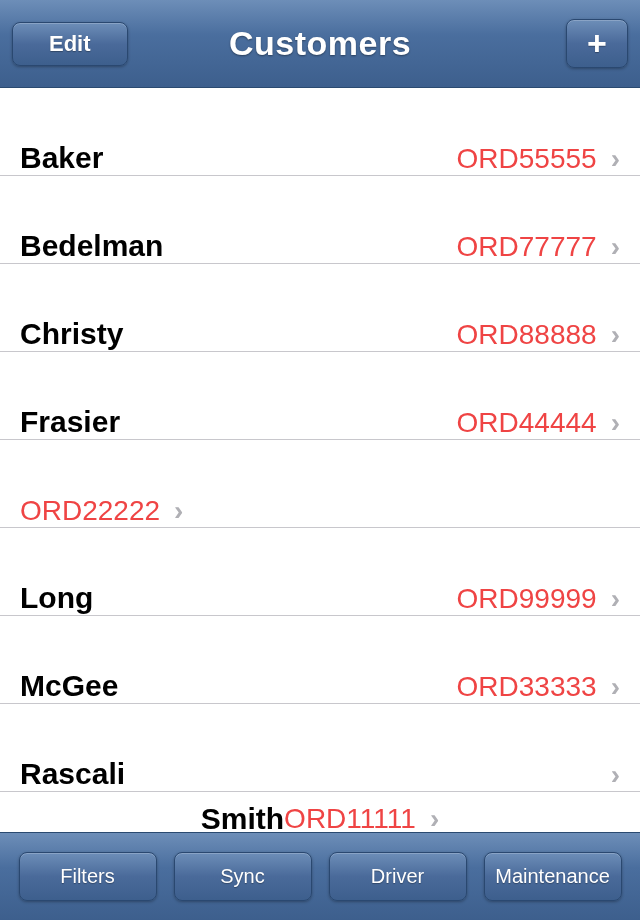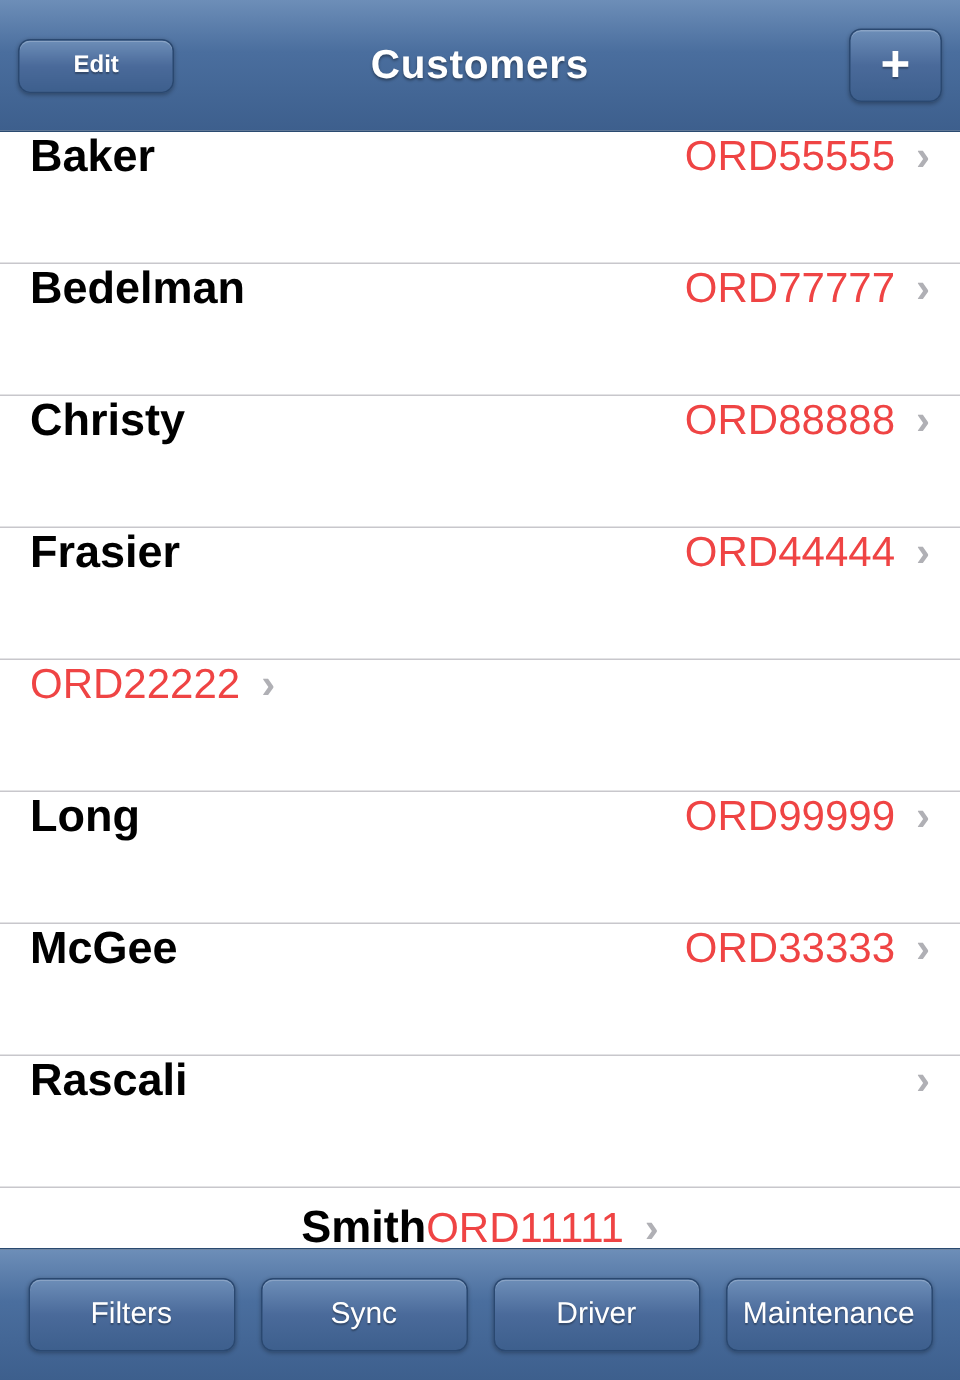--- a/index.html
+++ b/index.html
@@ -28,50 +28,50 @@
       padding: 0 12px;
       position: relative;
       border-bottom: 1px solid #2a4a70;
     }
 
     .nav-bar-title {
       position: absolute;
       left: 50%;
       transform: translateX(-50%);
       color: #ffffff;
-      font-size: 27px;
+      font-size: 34px;
       font-weight: bold;
       text-shadow: 0 1px 2px rgba(0,0,0,0.4);
       letter-spacing: 0.5px;
     }
 
     .nav-button {
       background: linear-gradient(to bottom, #6d8eb8 0%, #4a6a9a 50%, #3d5f8d 100%);
       border: 1px solid #2a4870;
       border-radius: 8px;
       color: #ffffff;
-      font-size: 16px;
+      font-size: 22px;
       font-weight: bold;
       padding: 8px 36px;
       cursor: pointer;
       text-shadow: 0 1px 1px rgba(0,0,0,0.3);
       box-shadow: 0 1px 3px rgba(0,0,0,0.3), inset 0 1px 0 rgba(255,255,255,0.2);
       min-width: 80px;
       text-align: center;
     }
 
     .nav-button-plus {
       font-size: 34px;
       padding: 4px 16px;
       min-width: 62px;
     }
 
     .customer-row {
       display: flex;
-      align-items: flex-start;
+      align-items: flex-end;
       justify-content: space-between;
       padding: 0 20px;
       height: 88px;
       border-bottom: 1px solid #c8c7cc;
       background: #ffffff;
       cursor: pointer;
     }
 
     .customer-name {
       font-size: 30px;

